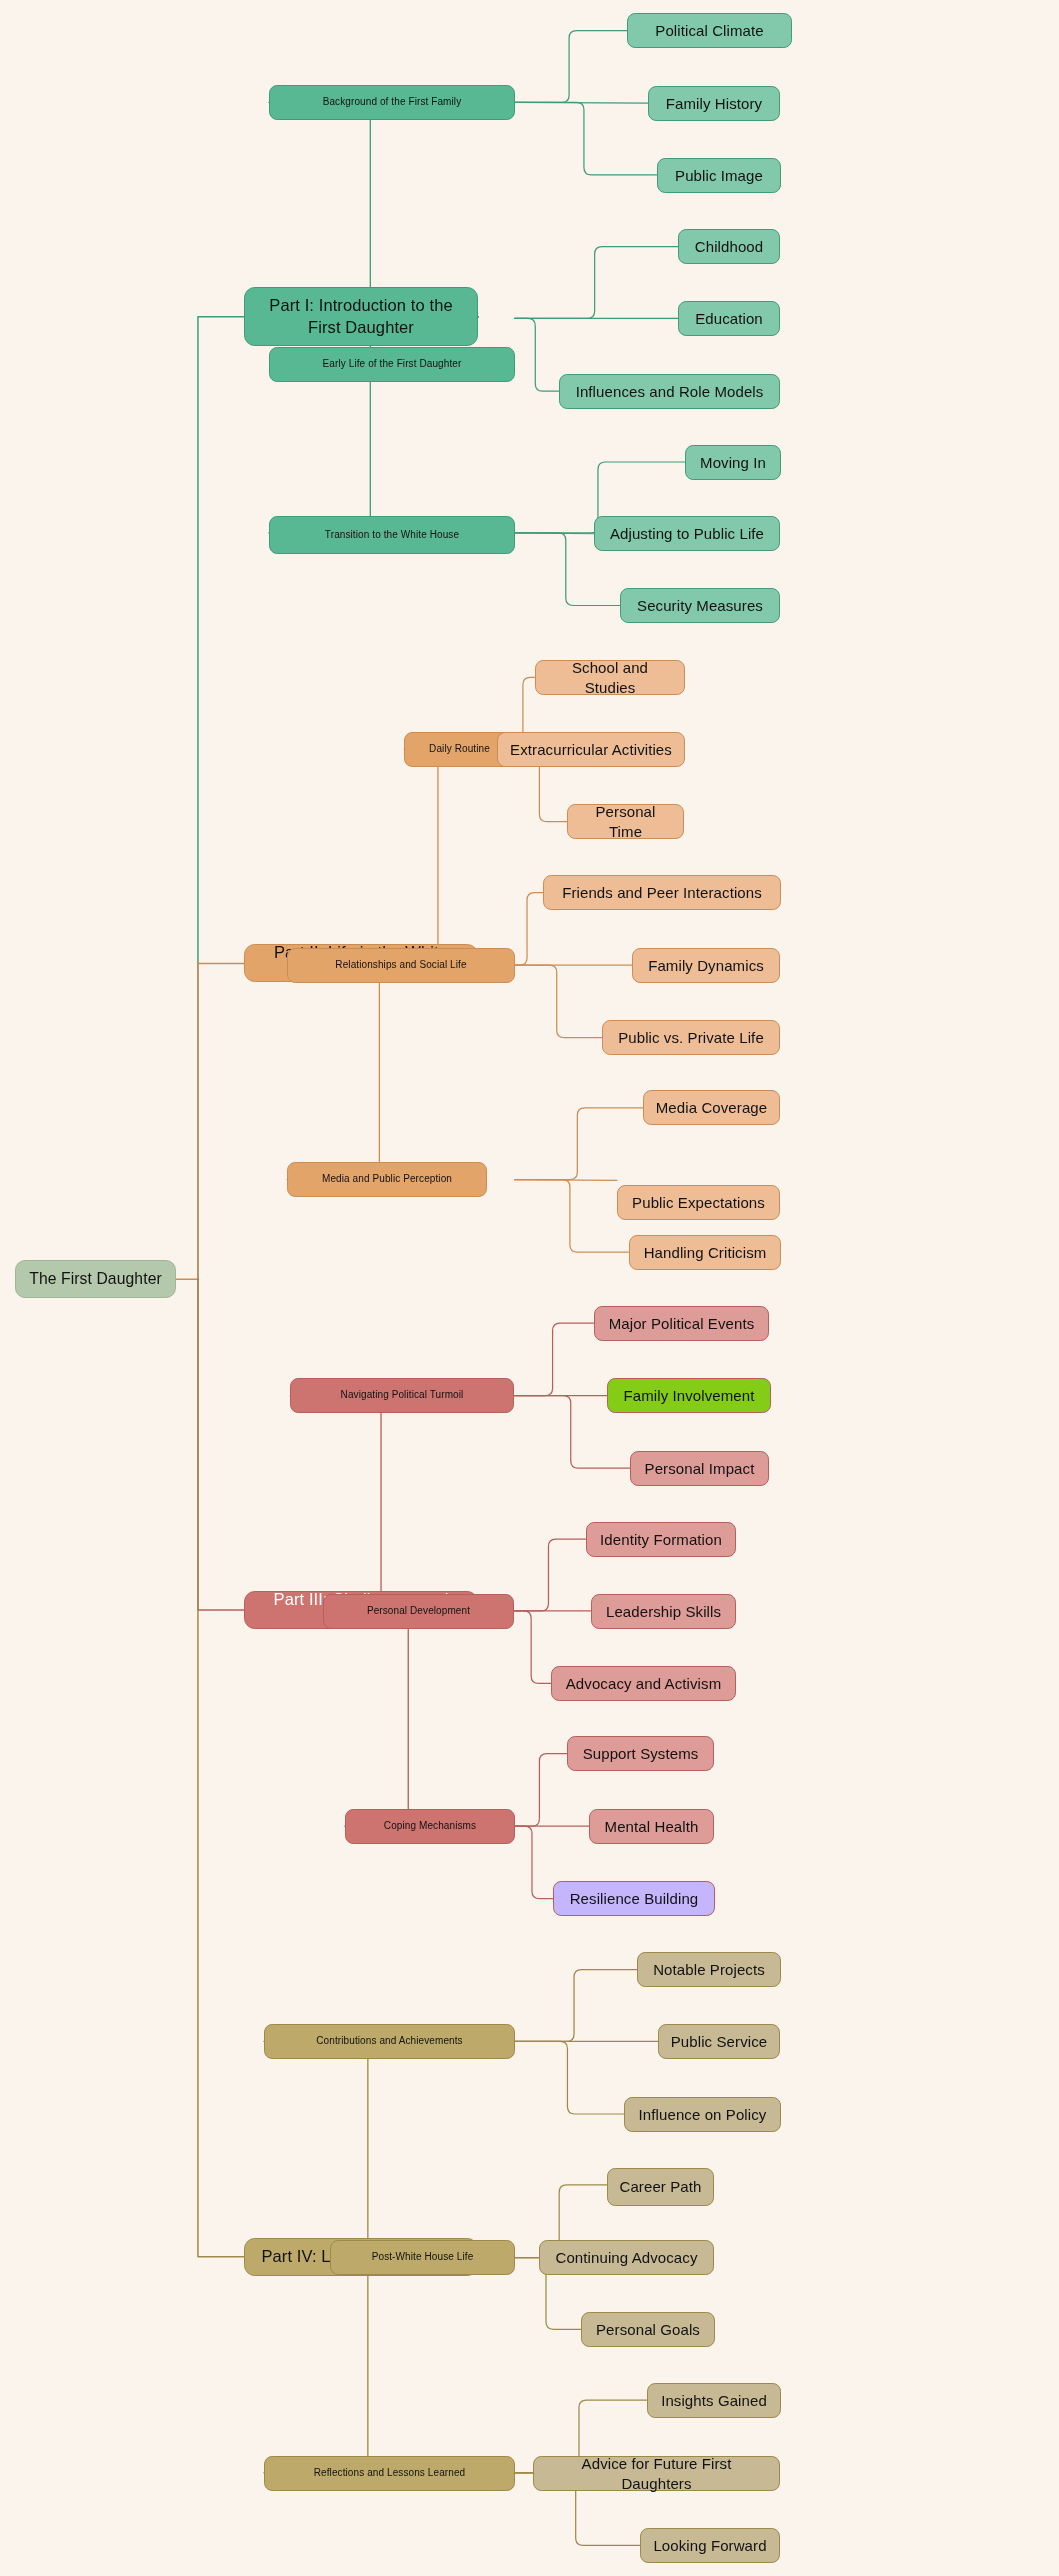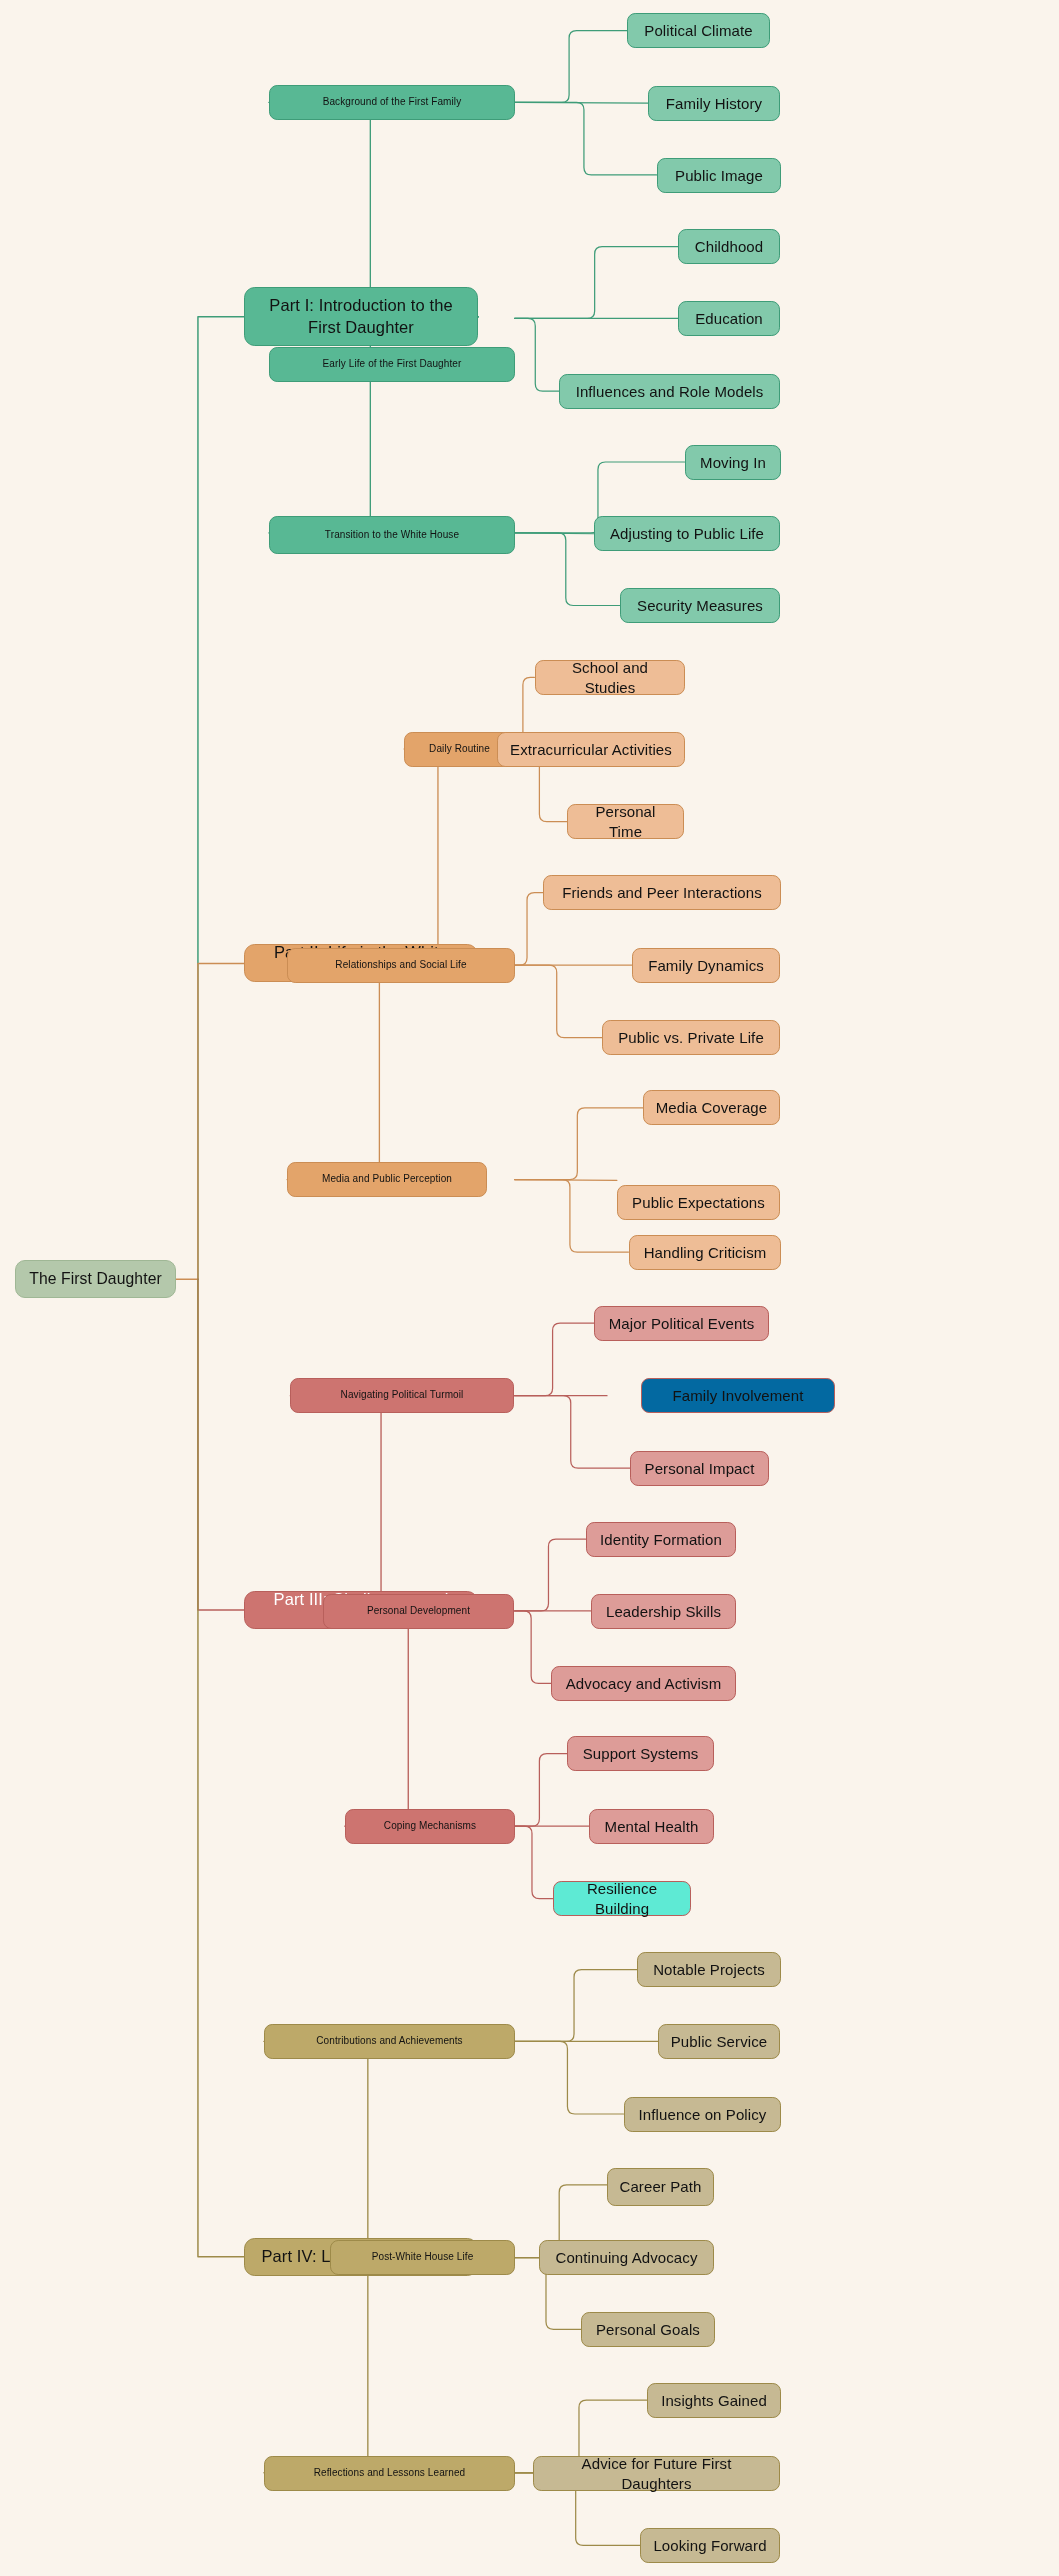--- a/index.html
+++ b/index.html
@@ -110,21 +110,21 @@
       <path d="M 624 2737 L 653 2737 Q 662 2737 662 2746 L 662 2815 Q 662 2824 671 2824 L 704 2824" fill="none" stroke="#9d8a49" stroke-width="1.5" stroke-linecap="round" stroke-linejoin="round"></path>
       <path d="M 580 2736 L 437 2736 Q 446 2736 446 2745 L 446 2989 Q 446 2998 455 2998 L 320 2998" fill="none" stroke="#9d8a49" stroke-width="1.6" stroke-linecap="round" stroke-linejoin="round"></path>
       <path d="M 624 2998 L 693 2998 Q 702 2998 702 2989 L 702 2919 Q 702 2910 711 2910 L 784 2910" fill="none" stroke="#9d8a49" stroke-width="1.5" stroke-linecap="round" stroke-linejoin="round"></path>
       <path d="M 624 2998 L 646 2998" fill="none" stroke="#9d8a49" stroke-width="1.5" stroke-linecap="round" stroke-linejoin="round"></path>
       <path d="M 624 2998 L 689 2998 Q 698 2998 698 3007 L 698 3077 Q 698 3086 707 3086 L 776 3086" fill="none" stroke="#9d8a49" stroke-width="1.5" stroke-linecap="round" stroke-linejoin="round"></path>
     </svg>
   <div id="nodes">
       <div class="node root" style="left: 15px; top: 1260px; width: 161px; height: 38px; background: rgb(180, 200, 171); border: 0.8px solid rgb(159, 183, 149);"><span>The First Daughter</span></div>
       <div class="node l1" style="left: 244px; top: 287px; width: 234px; height: 59px; background: rgb(88, 184, 148); border: 0.8px solid rgb(62, 156, 120);"><span>Part I: Introduction to the First Daughter</span></div>
       <div class="node l2" style="left: 269px; top: 85px; width: 246px; height: 35px; background: rgb(88, 184, 148); border: 0.8px solid rgb(62, 156, 120);"><span>Background of the First Family</span></div>
-      <div class="node l3" style="left: 627px; top: 13px; width: 143px; height: 35px; background: rgb(130, 201, 171); border: 0.8px solid rgb(62, 156, 120);"><span>Political Climate</span></div>
+      <div class="node l3" style="left: 627px; top: 13px; width: 165px; height: 35px; background: rgb(130, 201, 171); border: 0.8px solid rgb(62, 156, 120);"><span>Political Climate</span></div>
       <div class="node l3" style="left: 648px; top: 86px; width: 132px; height: 35px; background: rgb(130, 201, 171); border: 0.8px solid rgb(62, 156, 120);"><span>Family History</span></div>
       <div class="node l3" style="left: 657px; top: 158px; width: 124px; height: 35px; background: rgb(130, 201, 171); border: 0.8px solid rgb(62, 156, 120);"><span>Public Image</span></div>
       <div class="node l2" style="left: 269px; top: 301px; width: 246px; height: 35px; background: rgb(88, 184, 148); border: 0.8px solid rgb(62, 156, 120); margin-top: 46px;"><span>Early Life of the First Daughter</span></div>
       <div class="node l3" style="left: 678px; top: 229px; width: 102px; height: 35px; background: rgb(130, 201, 171); border: 0.8px solid rgb(62, 156, 120);"><span>Childhood</span></div>
       <div class="node l3" style="left: 678px; top: 301px; width: 102px; height: 35px; background: rgb(130, 201, 171); border: 0.8px solid rgb(62, 156, 120);"><span>Education</span></div>
       <div class="node l3" style="left: 559px; top: 374px; width: 221px; height: 35px; background: rgb(130, 201, 171); border: 0.8px solid rgb(62, 156, 120);"><span>Influences and Role Models</span></div>
       <div class="node l2" style="left: 269px; top: 516px; width: 246px; height: 38px; background: rgb(88, 184, 148); border: 0.8px solid rgb(62, 156, 120);"><span>Transition to the White House</span></div>
       <div class="node l3" style="left: 685px; top: 445px; width: 96px; height: 35px; background: rgb(130, 201, 171); border: 0.8px solid rgb(62, 156, 120);"><span>Moving In</span></div>
       <div class="node l3" style="left: 594px; top: 516px; width: 186px; height: 35px; background: rgb(130, 201, 171); border: 0.8px solid rgb(62, 156, 120);"><span>Adjusting to Public Life</span></div>
       <div class="node l3" style="left: 620px; top: 588px; width: 160px; height: 35px; background: rgb(130, 201, 171); border: 0.8px solid rgb(62, 156, 120);"><span>Security Measures</span></div>
@@ -137,30 +137,30 @@
       <div class="node l3" style="left: 543px; top: 875px; width: 238px; height: 35px; background: rgb(238, 189, 150); border: 0.8px solid rgb(203, 141, 84);"><span>Friends and Peer Interactions</span></div>
       <div class="node l3" style="left: 632px; top: 948px; width: 148px; height: 35px; background: rgb(238, 189, 150); border: 0.8px solid rgb(203, 141, 84);"><span>Family Dynamics</span></div>
       <div class="node l3" style="left: 602px; top: 1020px; width: 178px; height: 35px; background: rgb(238, 189, 150); border: 0.8px solid rgb(203, 141, 84);"><span>Public vs. Private Life</span></div>
       <div class="node l2" style="left: 287px; top: 1162px; width: 200px; height: 35px; background: rgb(227, 164, 106); border: 0.8px solid rgb(203, 141, 84);"><span>Media and Public Perception</span></div>
       <div class="node l3" style="left: 643px; top: 1090px; width: 137px; height: 35px; background: rgb(238, 189, 150); border: 0.8px solid rgb(203, 141, 84);"><span>Media Coverage</span></div>
       <div class="node l3" style="left: 617px; top: 1163px; width: 163px; height: 35px; background: rgb(238, 189, 150); border: 0.8px solid rgb(203, 141, 84); margin-top: 22px;"><span>Public Expectations</span></div>
       <div class="node l3" style="left: 629px; top: 1235px; width: 152px; height: 35px; background: rgb(238, 189, 150); border: 0.8px solid rgb(203, 141, 84);"><span>Handling Criticism</span></div>
       <div class="node l1 white-text" style="left: 244px; top: 1591px; width: 234px; height: 38px; background: rgb(205, 116, 112); border: 0.8px solid rgb(184, 95, 91);"><span>Part III: Challenges and Growth</span></div>
       <div class="node l2" style="left: 290px; top: 1378px; width: 224px; height: 35px; background: rgb(205, 116, 112); border: 0.8px solid rgb(184, 95, 91);"><span>Navigating Political Turmoil</span></div>
       <div class="node l3" style="left: 594px; top: 1306px; width: 175px; height: 35px; background: rgb(221, 156, 152); border: 0.8px solid rgb(184, 95, 91);"><span>Major Political Events</span></div>
-      <div class="node l3" style="left: 607px; top: 1378px; width: 194px; height: 35px; background: #0369a1; border: 0.8px solid rgb(184, 95, 91); margin-left: 34px;"><span>Family Involvement</span></div>
+      <div class="node l3" style="left: 607px; top: 1378px; width: 164px; height: 35px; background: #84cc16; border: 0.8px solid rgb(184, 95, 91);"><span>Family Involvement</span></div>
       <div class="node l3" style="left: 630px; top: 1451px; width: 139px; height: 35px; background: rgb(221, 156, 152); border: 0.8px solid rgb(184, 95, 91);"><span>Personal Impact</span></div>
       <div class="node l2" style="left: 323px; top: 1594px; width: 191px; height: 35px; background: rgb(205, 116, 112); border: 0.8px solid rgb(184, 95, 91);"><span>Personal Development</span></div>
       <div class="node l3" style="left: 586px; top: 1522px; width: 150px; height: 35px; background: rgb(221, 156, 152); border: 0.8px solid rgb(184, 95, 91);"><span>Identity Formation</span></div>
       <div class="node l3" style="left: 591px; top: 1594px; width: 145px; height: 35px; background: rgb(221, 156, 152); border: 0.8px solid rgb(184, 95, 91);"><span>Leadership Skills</span></div>
       <div class="node l3" style="left: 551px; top: 1666px; width: 185px; height: 35px; background: rgb(221, 156, 152); border: 0.8px solid rgb(184, 95, 91);"><span>Advocacy and Activism</span></div>
       <div class="node l2" style="left: 345px; top: 1809px; width: 170px; height: 35px; background: rgb(205, 116, 112); border: 0.8px solid rgb(184, 95, 91);"><span>Coping Mechanisms</span></div>
       <div class="node l3" style="left: 567px; top: 1736px; width: 147px; height: 35px; background: rgb(221, 156, 152); border: 0.8px solid rgb(184, 95, 91);"><span>Support Systems</span></div>
       <div class="node l3" style="left: 589px; top: 1809px; width: 125px; height: 35px; background: rgb(221, 156, 152); border: 0.8px solid rgb(184, 95, 91);"><span>Mental Health</span></div>
-      <div class="node l3" style="left: 553px; top: 1881px; width: 138px; height: 35px; background: #5eead4; border: 0.8px solid rgb(184, 95, 91);"><span>Resilience Building</span></div>
+      <div class="node l3" style="left: 553px; top: 1881px; width: 162px; height: 35px; background: #c4b5fd; border: 0.8px solid rgb(184, 95, 91);"><span>Resilience Building</span></div>
       <div class="node l1" style="left: 244px; top: 2238px; width: 234px; height: 38px; background: rgb(189, 169, 105); border: 0.8px solid rgb(157, 138, 73);"><span>Part IV: Legacy and Future</span></div>
       <div class="node l2" style="left: 264px; top: 2024px; width: 251px; height: 35px; background: rgb(189, 169, 105); border: 0.8px solid rgb(157, 138, 73);"><span>Contributions and Achievements</span></div>
       <div class="node l3" style="left: 637px; top: 1952px; width: 144px; height: 35px; background: rgb(198, 185, 147); border: 0.8px solid rgb(157, 138, 73);"><span>Notable Projects</span></div>
       <div class="node l3" style="left: 658px; top: 2024px; width: 122px; height: 35px; background: rgb(198, 185, 147); border: 0.8px solid rgb(157, 138, 73);"><span>Public Service</span></div>
       <div class="node l3" style="left: 624px; top: 2097px; width: 157px; height: 35px; background: rgb(198, 185, 147); border: 0.8px solid rgb(157, 138, 73);"><span>Influence on Policy</span></div>
       <div class="node l2" style="left: 330px; top: 2240px; width: 185px; height: 35px; background: rgb(189, 169, 105); border: 0.8px solid rgb(157, 138, 73);"><span>Post-White House Life</span></div>
       <div class="node l3" style="left: 607px; top: 2168px; width: 107px; height: 38px; background: rgb(198, 185, 147); border: 0.8px solid rgb(157, 138, 73);"><span>Career Path</span></div>
       <div class="node l3" style="left: 539px; top: 2240px; width: 175px; height: 35px; background: rgb(198, 185, 147); border: 0.8px solid rgb(157, 138, 73);"><span>Continuing Advocacy</span></div>
       <div class="node l3" style="left: 581px; top: 2312px; width: 134px; height: 35px; background: rgb(198, 185, 147); border: 0.8px solid rgb(157, 138, 73);"><span>Personal Goals</span></div>
       <div class="node l2" style="left: 264px; top: 2456px; width: 251px; height: 35px; background: rgb(189, 169, 105); border: 0.8px solid rgb(157, 138, 73);"><span>Reflections and Lessons Learned</span></div>

